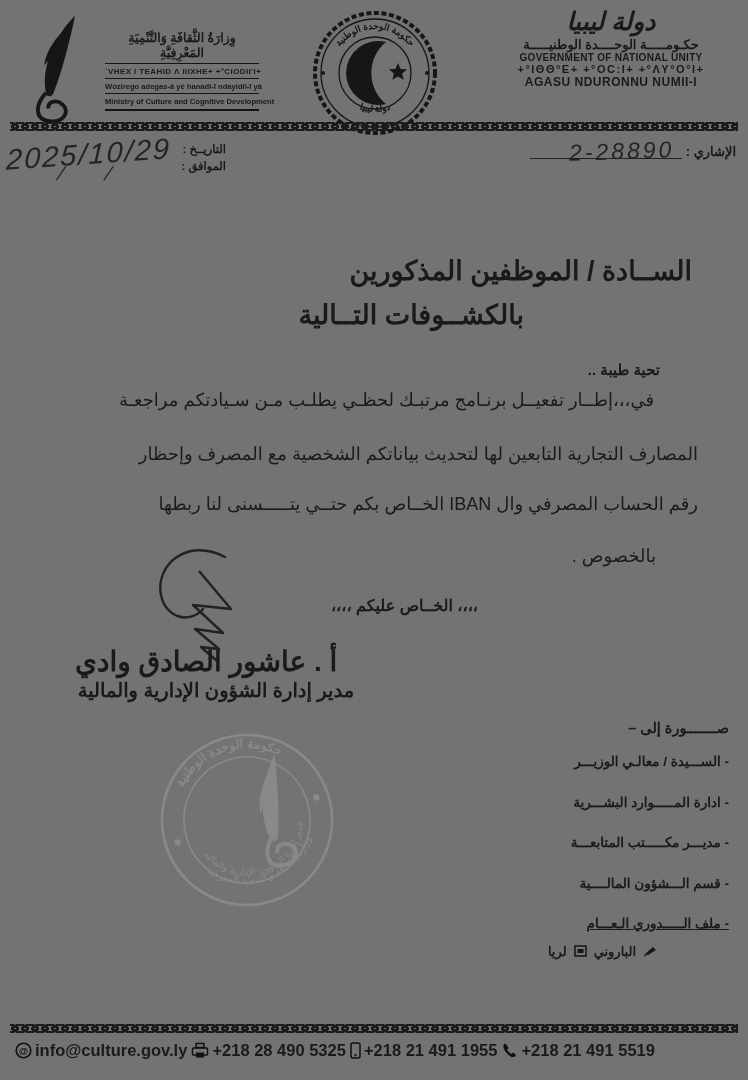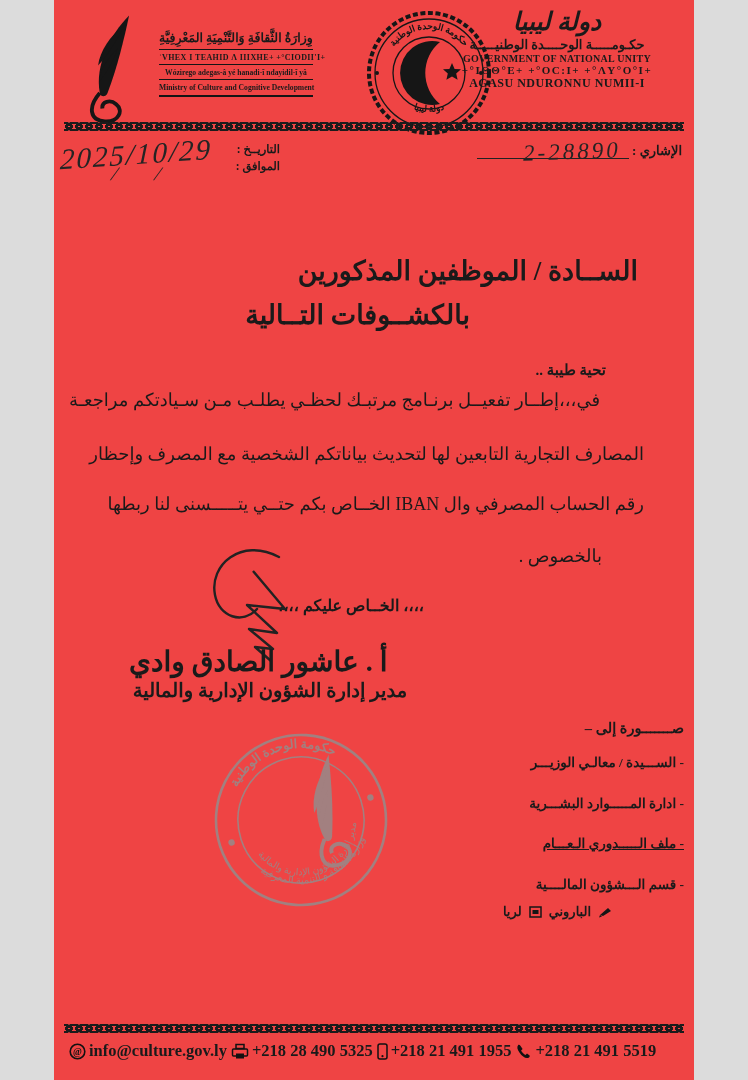--- a/index.html
+++ b/index.html
@@ -1,19 +1,19 @@
 <!DOCTYPE html>
 <html><head>
 <meta charset="utf-8">
 <style>
   html,body{margin:0;padding:0;background:#dcdcdc;}
   .page{
-    position:relative;width:640px;height:1080px;margin:0 auto;
-    background:#ef4444;color:#1a1a1a;overflow:hidden;
-    font-family:Liberation Serif, serif;
+    position:relative;width:748px;height:1080px;margin:0 auto;
+    background:#737373;color:#1a1a1a;overflow:hidden;
+    font-family:Liberation Sans, sans-serif;
   }
   
   .chain{
     position:absolute;left:10px;right:10px;height:13px;
     background-image:
       radial-gradient(10px 5px at 10px 6.5px, rgba(0,0,0,0) 55%, #1b1b1b 58%, #1b1b1b 90%, rgba(0,0,0,0) 93%),
       radial-gradient(10px 5px at 10px 6.5px, rgba(0,0,0,0) 55%, #1b1b1b 58%, #1b1b1b 90%, rgba(0,0,0,0) 93%);
     background-size:20px 13px,20px 13px;
     background-position:0 0,10px 0;
     background-repeat:repeat-x,repeat-x;
@@ -55,21 +55,21 @@
   .b2{right:50px;top:443px;}
   .b3{right:50px;top:493px;}
   .b4{right:92px;top:545px;}
   .closing{position:absolute;right:270px;top:596px;font-size:16px;font-weight:bold;}
   .signature{position:absolute;left:145px;top:543px;}
   .signer-name{position:absolute;left:75px;top:645px;width:300px;text-align:left;font-size:28px;font-weight:bold;}
   .signer-title{position:absolute;left:46px;top:679px;width:340px;text-align:center;font-size:19.5px;font-weight:bold;}
   
   .stamp{position:absolute;left:158px;top:731px;transform:rotate(-18deg);opacity:.8;}
   
-  .cc{position:absolute;right:10px;top:720px;width:252px;text-align:right;}
+  .cc{position:absolute;right:19px;top:720px;width:252px;text-align:right;}
   .cc-title{font-size:14.5px;font-weight:bold;margin-bottom:5px;}
   .cc-item{font-size:13.5px;font-weight:bold;line-height:28.5px;white-space:nowrap;margin-top:12px;}
   .cc-item.underl{text-decoration:underline;}
   .cc-typist{margin-top:5px;font-size:13px;font-weight:bold;text-align:center;display:flex;justify-content:center;align-items:center;gap:7px;}
   
   .footer{position:absolute;left:15px;right:8px;top:1041px;display:flex;align-items:center;gap:4px;font-weight:bold;font-size:16.5px;}
   .f-item{display:inline-flex;align-items:center;gap:3px;white-space:nowrap;}
   .rtl{direction:rtl;unicode-bidi:embed;}
 </style>
 </head>
@@ -187,22 +187,23 @@
     </text>
     <g style="color:#8f8f8f" transform="translate(60,32) scale(0.64)">
       <use href="#feather"></use>
     </g>
   </svg>
 
   <div class="cc rtl">
     <div class="cc-title">صـــــــورة إلى –</div>
     <div class="cc-item">- الســـيدة / معالـي الوزيـــر</div>
     <div class="cc-item">- ادارة المـــــوارد البشـــرية</div>
+    <div class="cc-item">- مديـــر مكـــــتب المتابعـــة</div>
+    <div class="cc-item">- قسم الـــشؤون المالــــية</div>
     <div class="cc-item underl">- ملف الـــــدوري الـعـــام</div>
-    <div class="cc-item">- قسم الـــشؤون المالــــية</div>
     <div class="cc-typist">
       <svg width="15" height="11" viewBox="0 0 15 11">
         <path d="M2,8 L10,1 L13,4 L5,9 Z M2,8 L1,10.5 L4,9.5 Z" fill="#161616"></path>
       </svg>
       <span>الباروني</span>
       <svg width="13" height="12" viewBox="0 0 13 12">
         <rect x="1" y="1" width="11" height="10" fill="none" stroke="#161616" stroke-width="1.5"></rect>
         <rect x="3.5" y="4" width="6" height="4" fill="#161616"></rect>
       </svg>
       <span>لريا</span>

